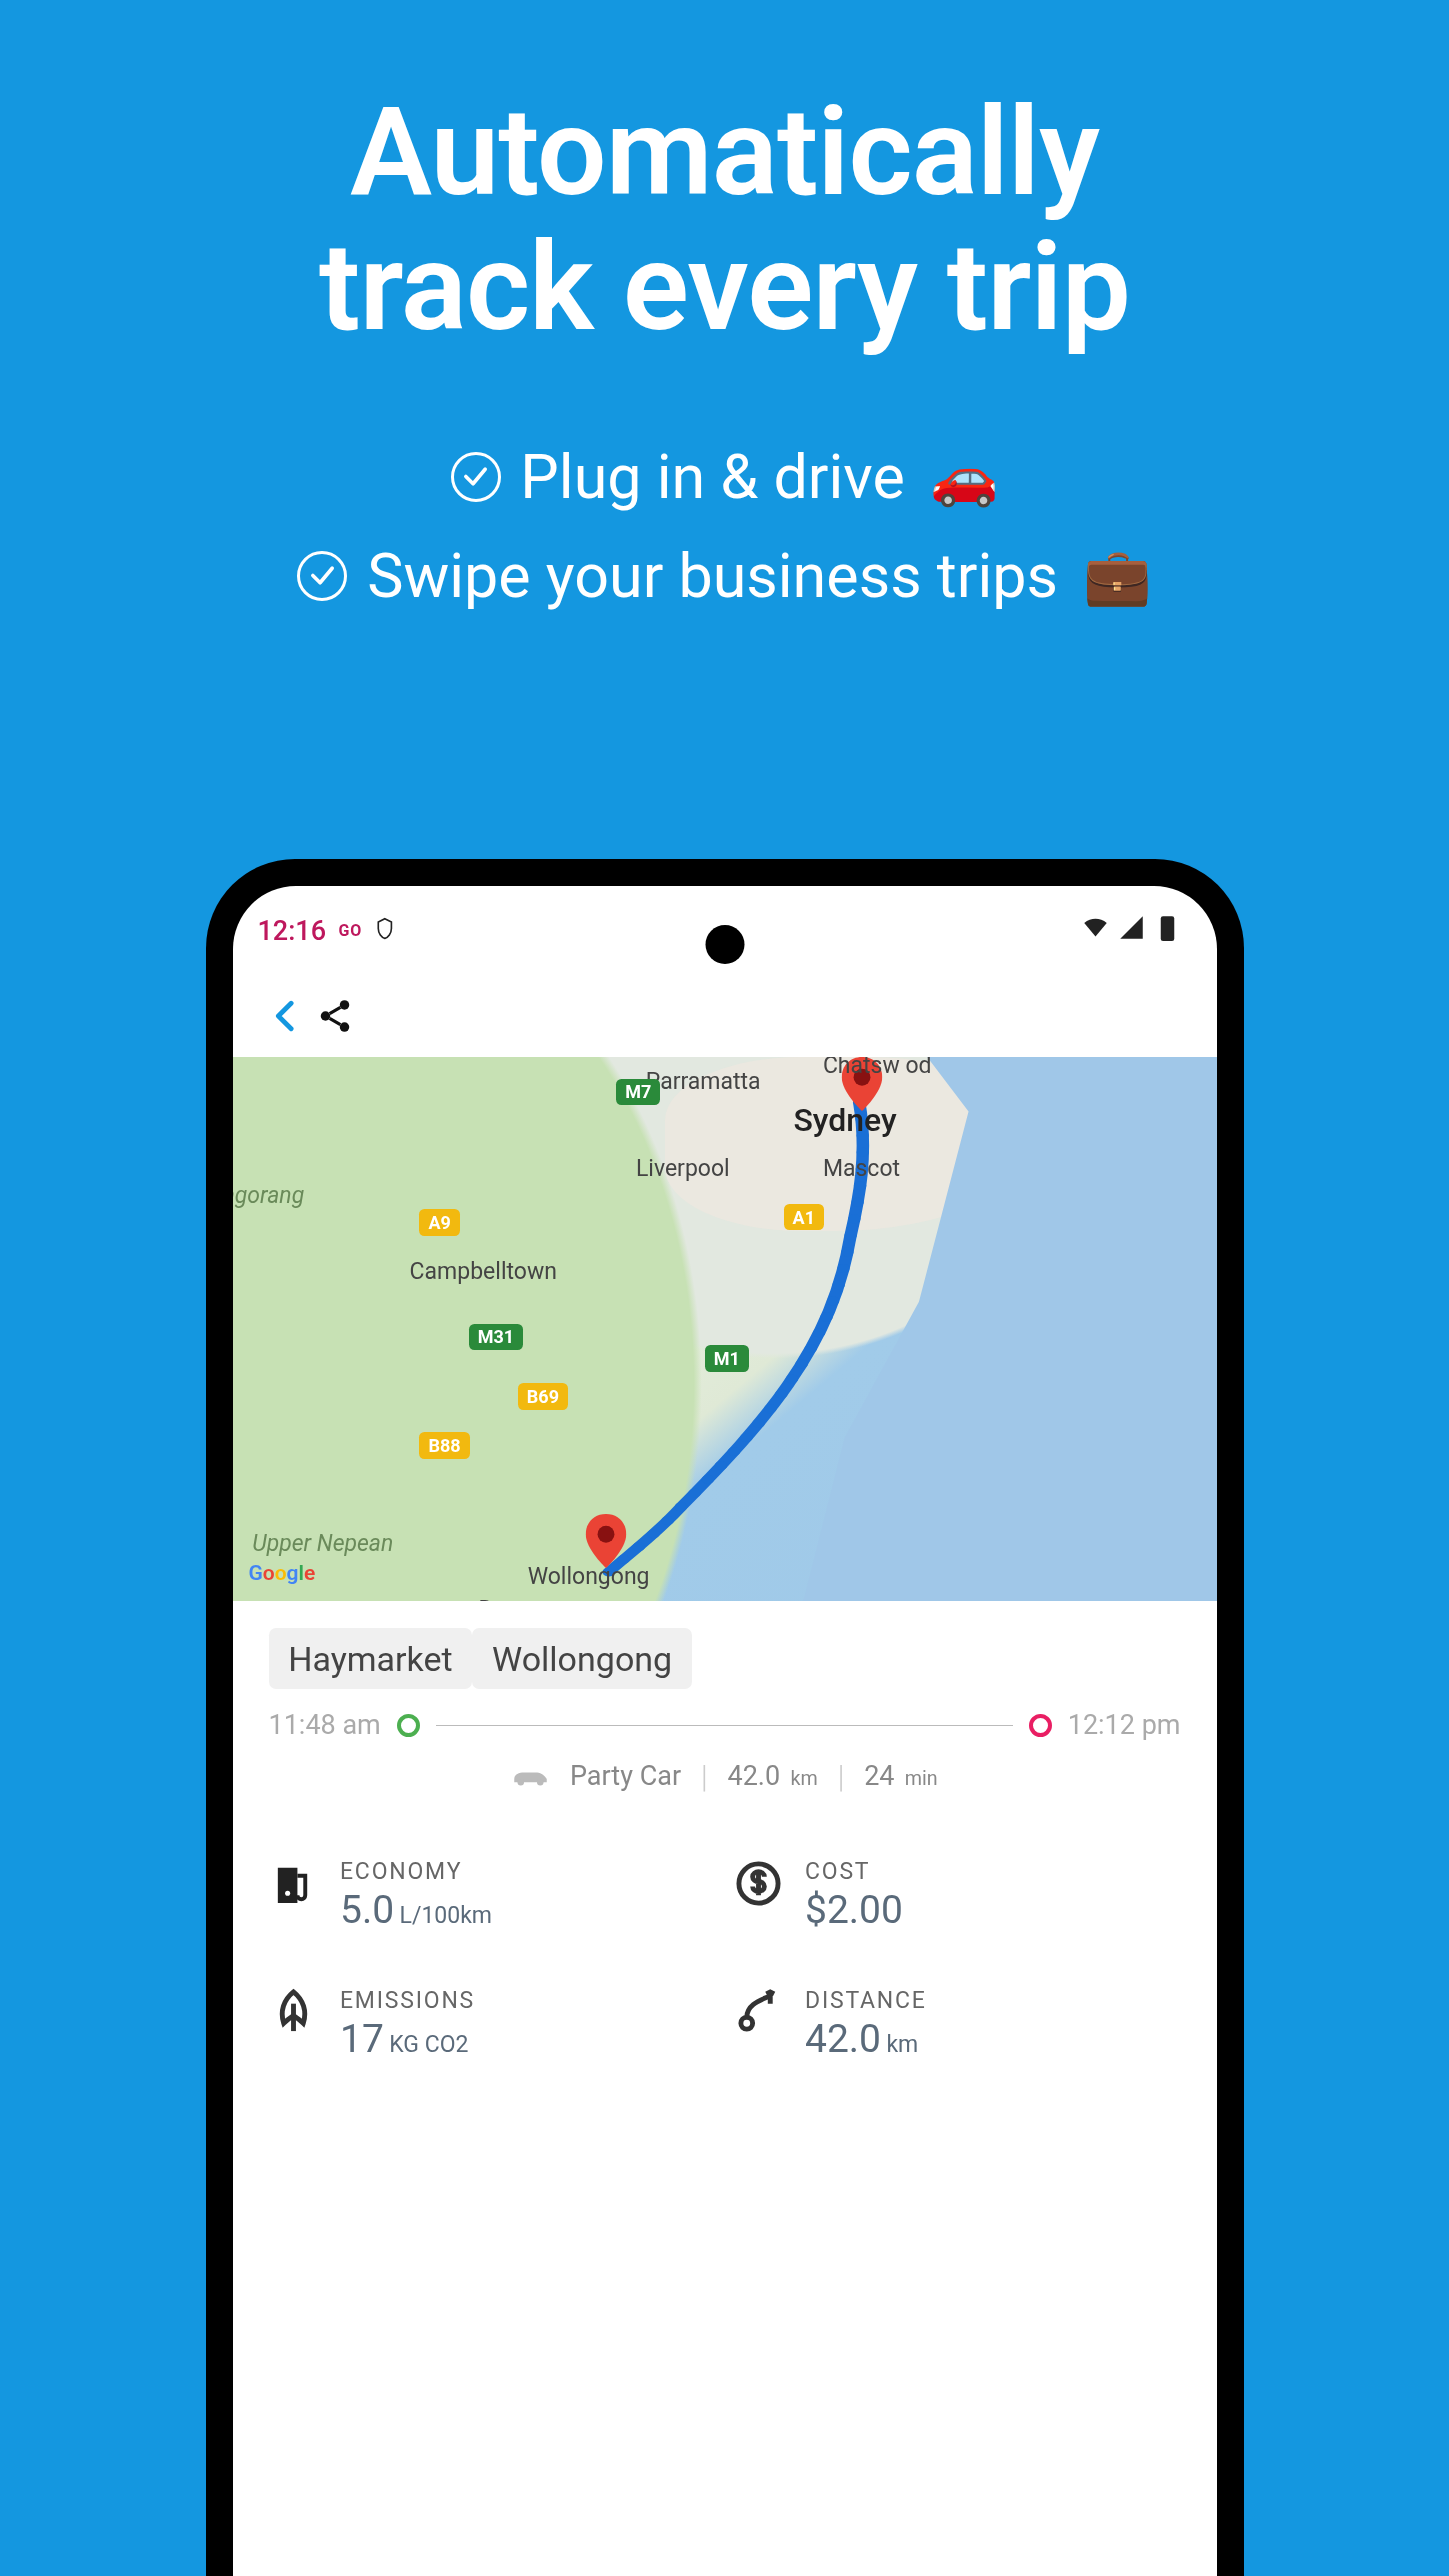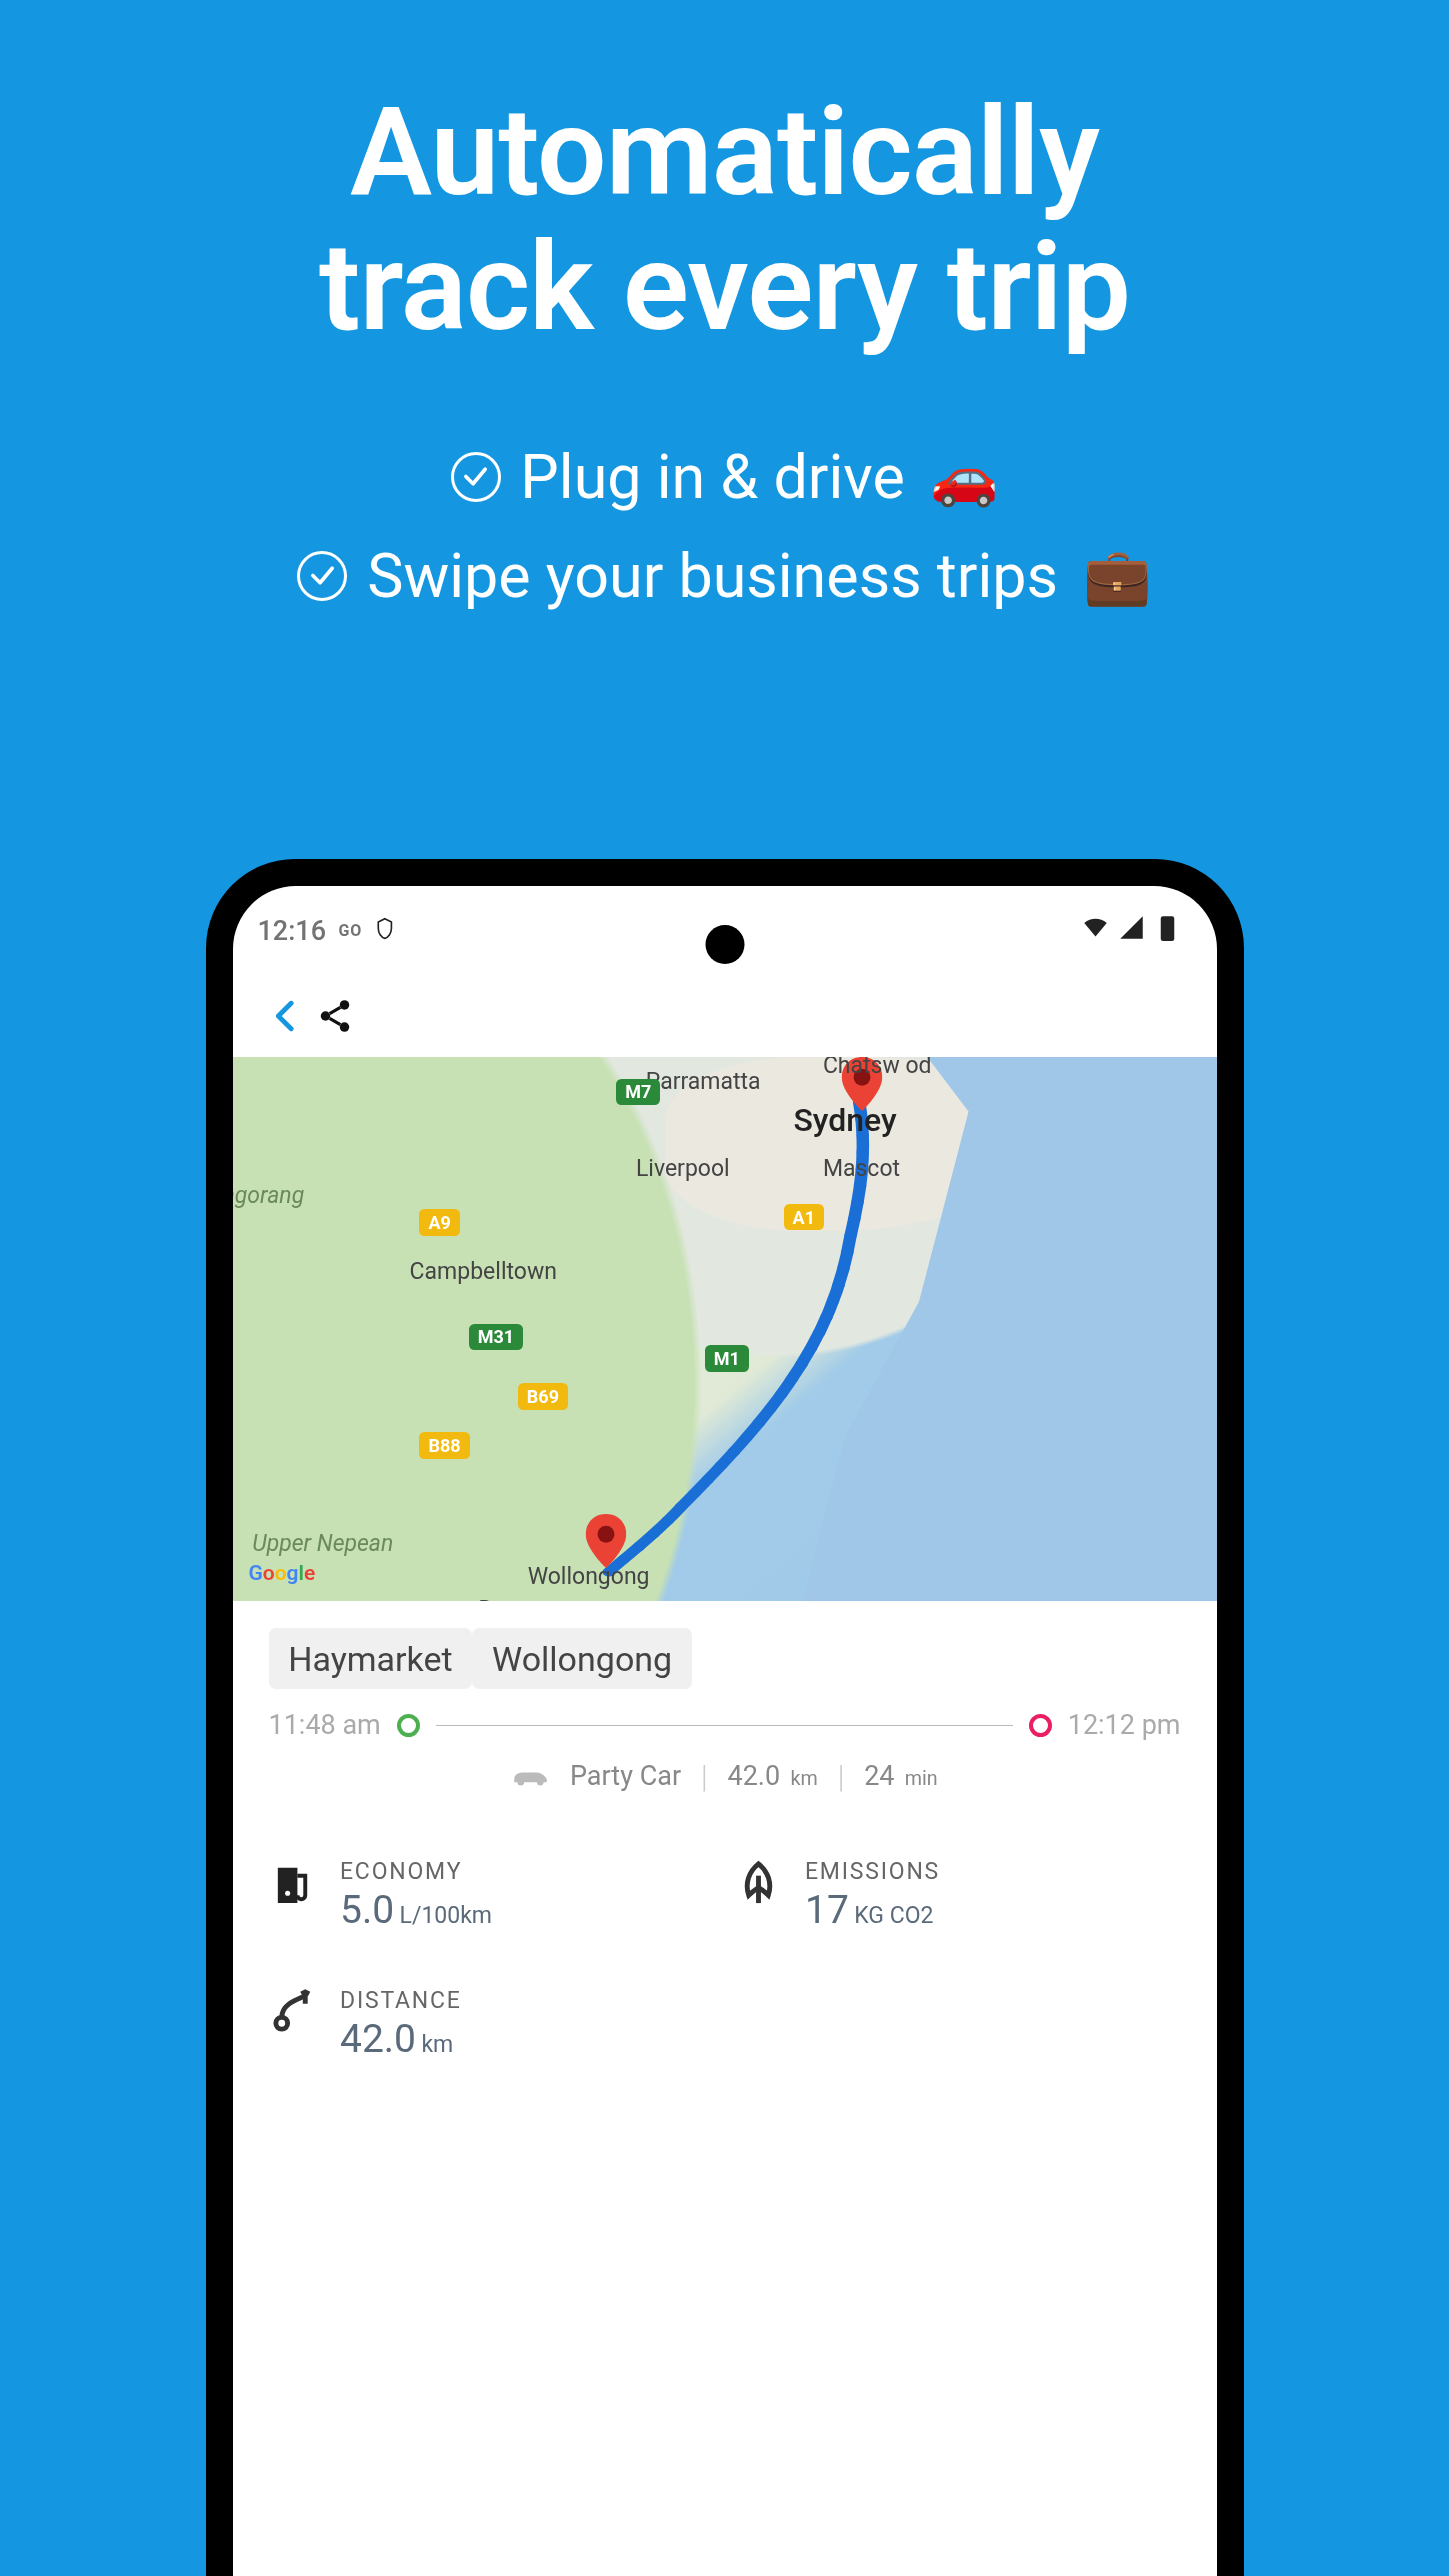--- a/index.html
+++ b/index.html
@@ -83,21 +83,21 @@
 
   
   .status-bar {
     height: 89px;
     display: flex;
     align-items: center;
     justify-content: space-between;
     padding: 0 36px 0 25px;
     font-size: 27px;
     font-weight: 500;
-    color: #737373;
+    color: #be185d;
   }
   .status-left { display: flex; align-items: center; gap: 12.5px; }
   .status-left .small-badge { font-size: 16px; font-weight: 700; letter-spacing: 0.9px; }
   .status-right { display: flex; align-items: center; gap: 9px; }
   .status-right svg { width: 27px; height: 27px; fill: #222; }
 
   
   .app-header {
     height: 82px;
     display: flex;
@@ -442,20 +442,34 @@
                 </svg>
             </div>
             <div class="metric-body">
               <div class="metric-label">ECONOMY</div>
               <div class="metric-value">
                 <span>5.0</span><span class="unit">L/100km</span>
               </div>
             </div>
           </div>
 
+          <div class="metric">
+            <div class="metric-icon">
+              <svg viewBox="0 0 24 24">
+                  <circle cx="12" cy="12" r="10"></circle>
+                  <path d="M12 6 v12 M15 8.5 c0 -1.5 -1.5 -2.5 -3 -2.5 s-3 1 -3 2.5 1.5 2.5 3 2.5 3 1 3 2.5 -1.5 2.5 -3 2.5 -3 -1 -3 -2.5"></path>
+                </svg>
+            </div>
+            <div class="metric-body">
+              <div class="metric-label">COST</div>
+              <div class="metric-value">
+                <span>$2.00</span><span class="unit"></span>
+              </div>
+            </div>
+          </div>
 
           <div class="metric">
             <div class="metric-icon">
               <svg viewBox="0 0 24 24">
                   <path d="M12 2 C7 6 5 12 7 18 C9 16 12 14 12 14 S15 16 17 18 C19 12 17 6 12 2 Z"></path>
                   <line x1="12" y1="8" x2="12" y2="22"></line>
                 </svg>
             </div>
             <div class="metric-body">
               <div class="metric-label">EMISSIONS</div>

